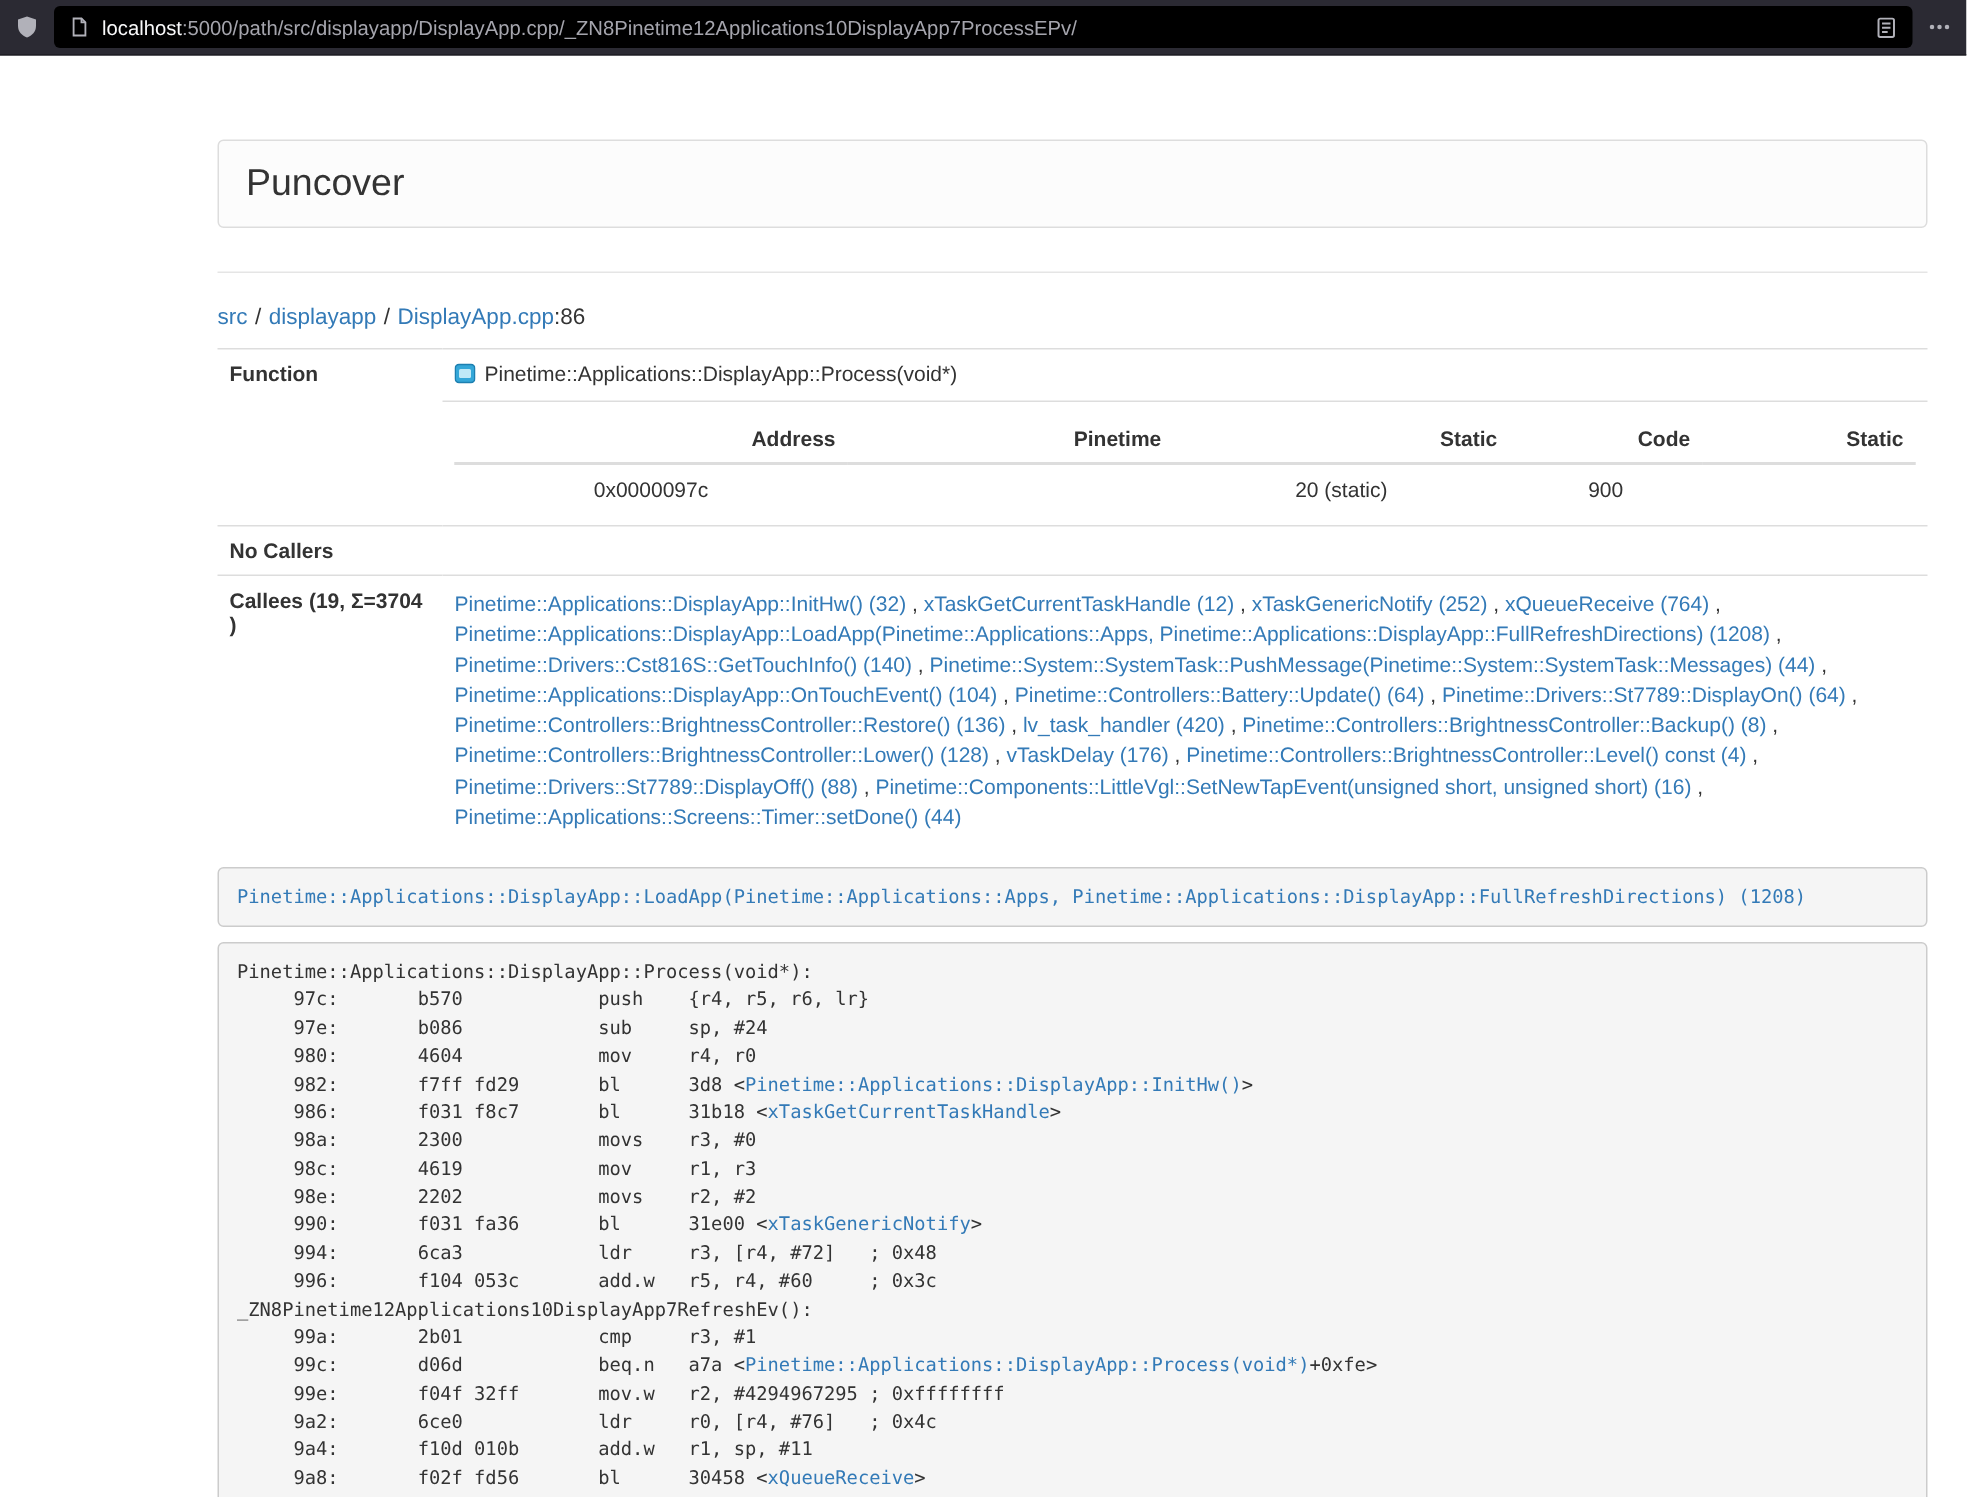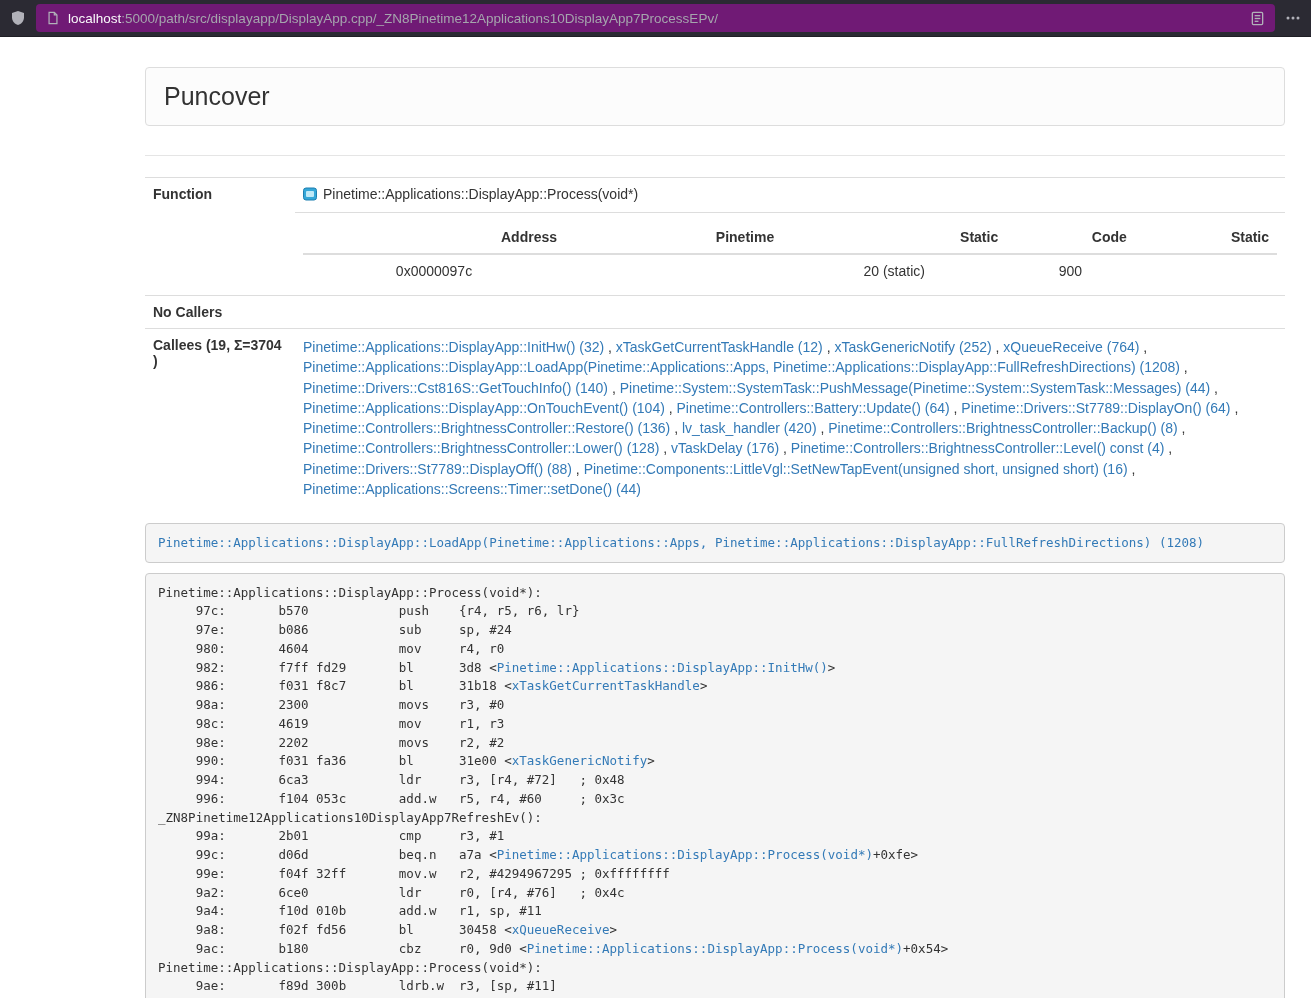--- a/index.html
+++ b/index.html
@@ -10,31 +10,31 @@
     font-family: "Liberation Sans", sans-serif;
   }
 
   
   .browser-bar {
     height: 37px; background: #2b2a33; border-bottom: 1px solid #1f1e25;
     display: flex; align-items: center; padding: 0 10px; gap: 10px;
   }
   .tb-icon { display: inline-flex; align-items: center; justify-content: center; flex: 0 0 auto; }
   .urlbar {
-    flex: 1; height: 28px; background: #701a75; border-radius: 4px;
+    flex: 1; height: 28px; background: #000000; border-radius: 4px;
     display: flex; align-items: center; padding: 0 10px; gap: 8px; min-width: 0;
   }
   .url-text { flex: 1; font-size: 13.5px; white-space: nowrap; overflow: hidden; }
   .url-host { color: #f9f9fa; }
   .url-rest { color: #a5a5ad; }
 
   
   .container { width: 1140px; margin-left: 145px; }
   .header-box {
-    margin-top: 30px; background: #fcfcfc;
+    margin-top: 56px; background: #fcfcfc;
     border: 1px solid #ddd; border-radius: 4px; padding: 14px 18px;
   }
   .header-box h1 { margin: 0; font-size: 25px; font-weight: 500; color: #333; }
   hr.sep-rule { border: none; border-top: 1px solid #e5e5e5; margin: 29px 0 21px; }
 
   a { color: #337ab7; text-decoration: none; }
 
   .breadcrumb { font-size: 15px; margin: 0 0 12px; }
   .breadcrumb .sep { color: #333; margin: 0 5px; }
   .breadcrumb .line-no { color: #333; }
@@ -102,20 +102,23 @@
 </div>
 
 <div class="container">
 
   <div class="header-box">
     <h1>Puncover</h1>
   </div>
 
   <hr class="sep-rule">
 
+  <div class="breadcrumb">
+    <a href="#">src</a><span class="sep">/</span><a href="#">displayapp</a><span class="sep">/</span><a href="#">DisplayApp.cpp</a><span class="line-no">:86</span>
+  </div>
 
   <table class="fn-table">
     <tbody>
       <tr>
         <td class="label-cell" rowspan="2">Function</td>
         <td>
           <span class="fn-icon">
             <svg width="14" height="14" viewBox="0 0 14 14">
                 <rect x="0.5" y="1" width="13" height="12" rx="2.5" fill="#34a7d8" stroke="#1d7fb0"></rect>
                 <rect x="3" y="4" width="8" height="6" rx="1" fill="#bfe9f7"></rect>

